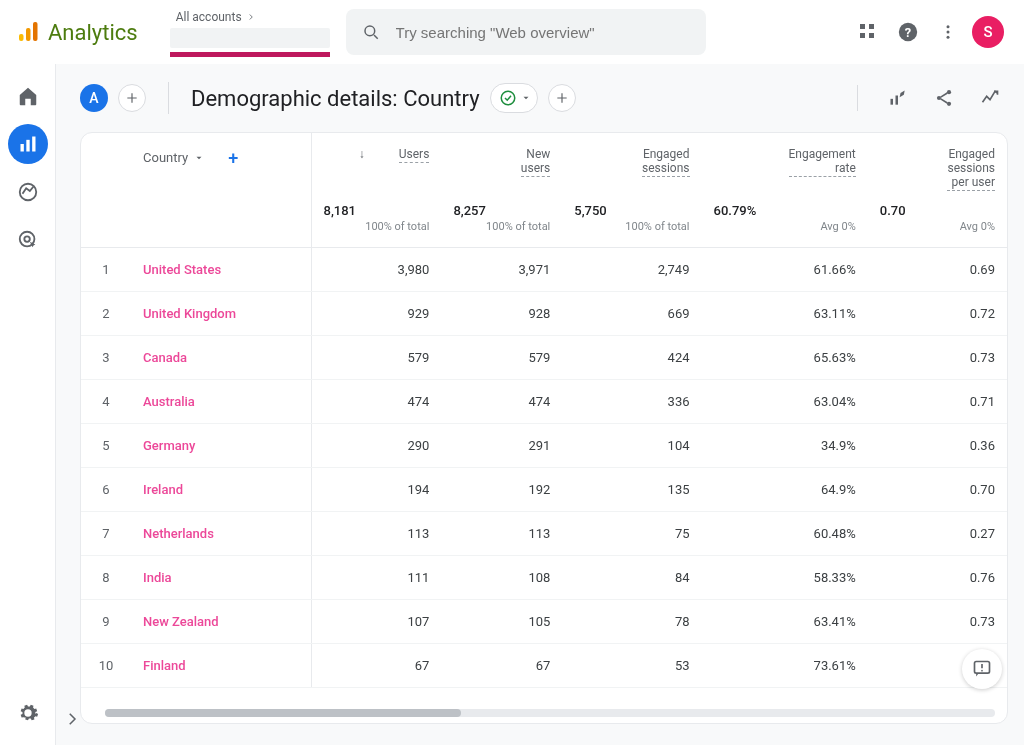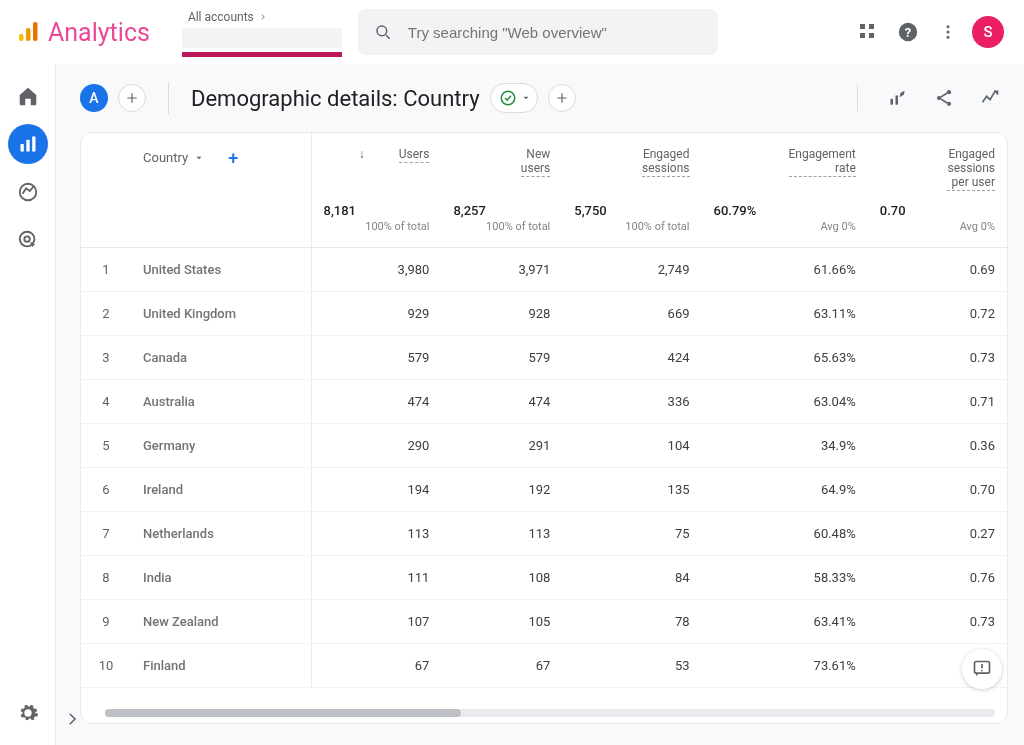--- a/index.html
+++ b/index.html
@@ -2,21 +2,21 @@
 <html><head>
 <meta charset="utf-8">
 <style>
   * { box-sizing: border-box; margin: 0; padding: 0; }
   body { font-family: 'Google Sans', Roboto, Arial, sans-serif; font-size: 13px; color: #202124; background: #fff; width: 1024px; height: 745px; overflow: hidden; }
 
   
   .topbar { height: 64px; display: flex; align-items: center; padding: 0 16px; }
   .logo { display: flex; align-items: center; gap: 8px; margin-right: 32px; }
   .logo-svg { width: 24px; height: 24px; }
-  .logo-text { font-size: 25px; color: #ec4899; }
+  .logo-text { font-size: 22px; color: #4d7c0f; }
   .account-crumb { font-size: 12px; color: #5f6368; display:flex; align-items:center; gap:4px; padding:2px 6px; }
   .account-box { display:flex; flex-direction:column; gap:2px; margin-right:16px; border-bottom:5px solid #be185d; padding-bottom:4px;}
   .account-redacted { width:160px; height:20px; background:#f1f3f4; border-radius:2px;}
   .searchbox { flex: 0 0 360px; height: 46px; background: #f1f3f4; border-radius: 8px; display: flex; align-items: center; padding: 0 16px; gap: 16px; color:#5f6368;}
   .searchbox input { border: none; background: transparent; outline: none; font-size: 15px; color:#5f6368; width:100%; }
   .topbar-spacer { flex: 1; }
   .top-icon-btn { width:40px; height:40px; border-radius:50%; display:flex; align-items:center; justify-content:center; color:#5f6368; cursor:pointer; }
   .avatar { width:32px; height:32px; border-radius:50%; background:#e91e63; color:#fff; display:flex; align-items:center; justify-content:center; font-size:15px; font-weight:500;}
 
   
@@ -48,21 +48,21 @@
   th.col-idx { width:50px; }
   th.col-country { text-align:left; width:180px;}
   .country-hdr { display:flex; align-items:center; gap:6px; color:#5f6368; font-size:13px;}
   .add-btn { color:#1a73e8; font-size:18px; font-weight:500; cursor:pointer; margin-left:18px;}
   .vline-in { border-right:1px solid #e8eaed; }
   .sort-arrow { margin-right:4px;}
   tr.totals td { font-size:13px; text-align:left; padding:6px 12px 2px 12px; font-weight:500; color:#202124;margin-top:44px;}
   tr.totals-sub td { font-size:11px; text-align:right; color:#80868b; padding:0 12px 14px 12px; border-bottom:1px solid #e8eaed;}
   tbody.data tr td { font-size:13px; padding:14px 12px; text-align:right; border-bottom:1px solid #f1f3f4; color:#3c4043;}
   tbody.data tr td.idx { text-align:center; color:#5f6368; width:50px;}
-  tbody.data tr td.country { text-align:left; font-weight:500; color:#737373;}
+  tbody.data tr td.country { text-align:left; font-weight:500; color:#ec4899;}
   .hscroll-shadow { position:absolute; left:24px; right:12px; bottom:6px; height:8px; background:#e8eaed; border-radius:4px; }
   .hscroll-thumb { position:absolute; left:0; top:0; bottom:0; width:40%; background:#bdc1c6; border-radius:4px;}
 
   .feedback-fab { position:absolute; right:22px; bottom:56px; width:40px; height:40px; border-radius:50%; background:#fff; box-shadow:0 1px 4px rgba(0,0,0,.2); display:flex; align-items:center; justify-content:center; color:#5f6368; cursor:pointer;}
   .collapse-chevron { position:absolute; left:58px; bottom:12px; color:#5f6368; cursor:pointer; width:28px; height:28px; display:flex; align-items:center; justify-content:center;}
 </style>
 </head>
 <body>
 
 <div class="topbar">

